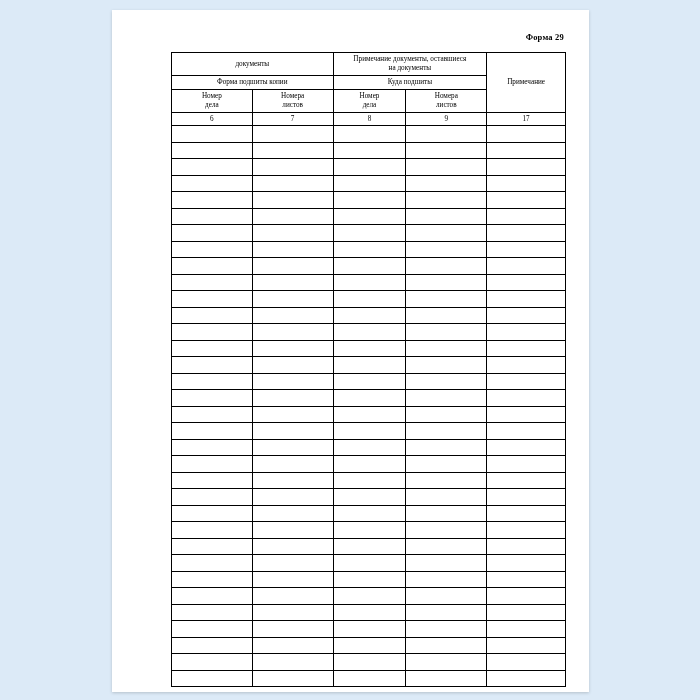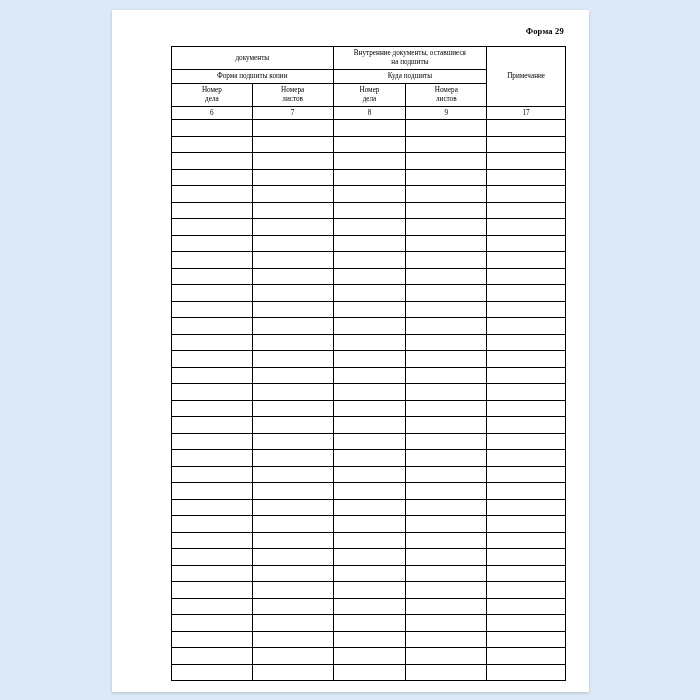--- a/index.html
+++ b/index.html
@@ -23,21 +23,21 @@
     left: 112px;
     top: 10px;
     width: 477px;
     height: 682px;
     background: #ffffff;
     box-shadow: 0 1px 3px rgba(0,0,0,0.18);
   }
   .page-inner {
     position: absolute;
     left: 25px;
-    top: 16px;
+    top: 22px;
     right: 23px;
     padding-left: 34px;
   }
   .form-label {
     text-align: right;
     font-size: 8.5px;
     font-weight: bold;
     color: #000;
     letter-spacing: 0.2px;
     margin-bottom: 10px;
@@ -98,22 +98,22 @@
           <col style="width:20.5%">
           <col style="width:20.5%">
           <col style="width:18.5%">
           <col style="width:20.5%">
           <col style="width:20.0%">
         </colgroup>
         <tbody>
           <tr class="hdr-top">
             <td colspan="2">документы</td>
             <td colspan="2">
-              <span class="two-line">Внутренние документы, оставшиеся</span>
-              <span class="two-line">на подшиты</span>
+              <span class="two-line">Примечание документы, оставшиеся</span>
+              <span class="two-line">на документы</span>
             </td>
             <td rowspan="3" class="note-cell">Примечание</td>
           </tr>
 
           <tr class="hdr-mid">
             <td colspan="2">Форма подшиты копии</td>
             <td colspan="2">Куда подшиты</td>
           </tr>
 
           <tr class="hdr-sub">

